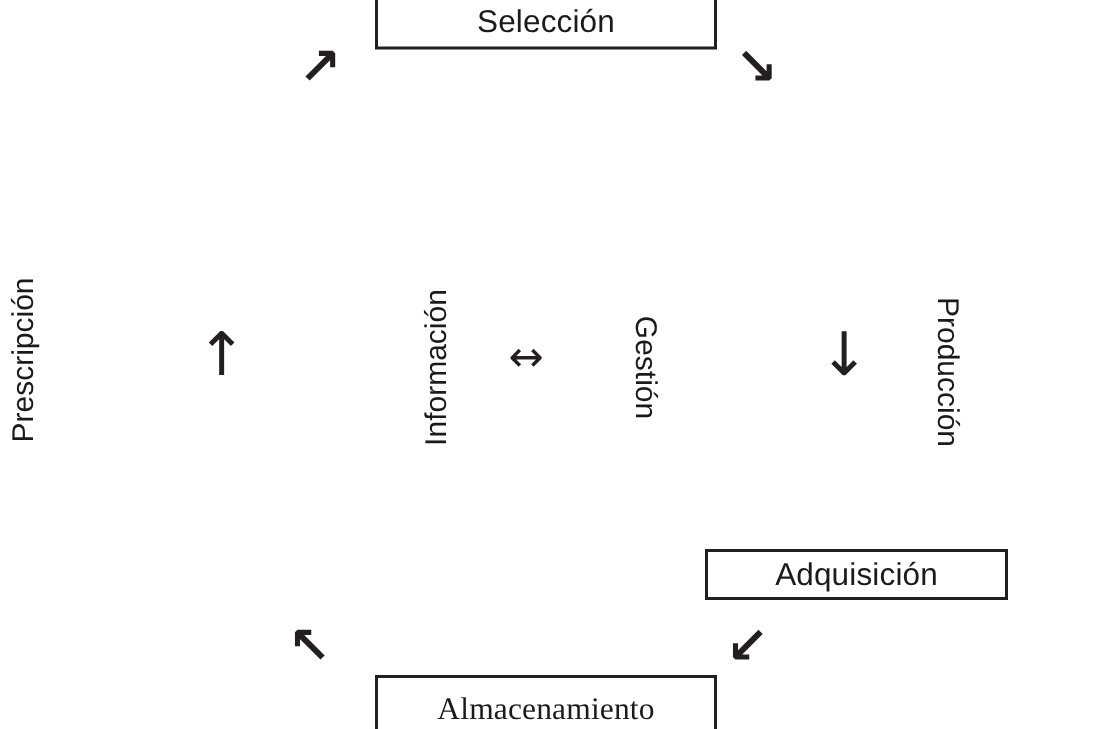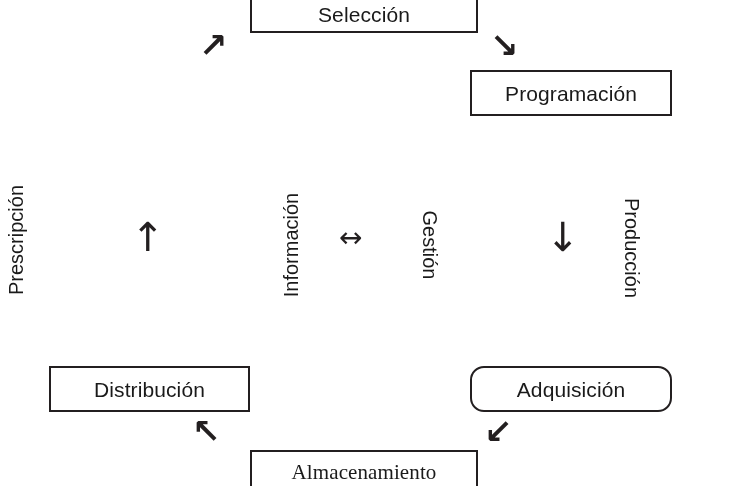--- a/index.html
+++ b/index.html
@@ -41,21 +41,21 @@
 
   .node-label {
     display: block;
   }
 
   
   .node-seleccion      { left: 250px; top: -22px;  width: 228px; height: 55px; }
   .node-dispensacion   { left: 49px;  top: 70px;   width: 201px; height: 46px; }
   .node-programacion   { left: 470px; top: 70px;   width: 202px; height: 46px; }
   .node-distribucion   { left: 49px;  top: 366px;  width: 201px; height: 46px; }
-  .node-adquisicion    { left: 470px; top: 366px;  width: 202px; height: 46px; border-radius: 14px; }
+  .node-adquisicion    { left: 470px; top: 366px;  width: 202px; height: 34px; }
   .node-almacenamiento { left: 250px; top: 450px;  width: 228px; height: 56px; }
 
   
   .node-seleccion .node-label      { position: relative; top: 9px; }
   .node-almacenamiento .node-label { position: relative; top: -6px; font-family: Liberation Serif, serif; }
 
   
   .arrow {
     position: absolute;
     font-family: "DejaVu Sans", sans-serif;
@@ -98,27 +98,21 @@
 </head>
 <body>
 
 <div id="canvas">
 
   <div class="node node-seleccion">
     <span class="node-label">Selección</span>
   </div>
 
 
-  <div class="node node-programacion">
-    <span class="node-label">Programación</span>
-  </div>
 
-  <div class="node node-distribucion">
-    <span class="node-label">Distribución</span>
-  </div>
 
   <div class="node node-adquisicion">
     <span class="node-label">Adquisición</span>
   </div>
 
   <div class="node node-almacenamiento">
     <span class="node-label">Almacenamiento</span>
   </div>
 
   <div class="arrow arrow-diag arrow-ne">↗</div>

